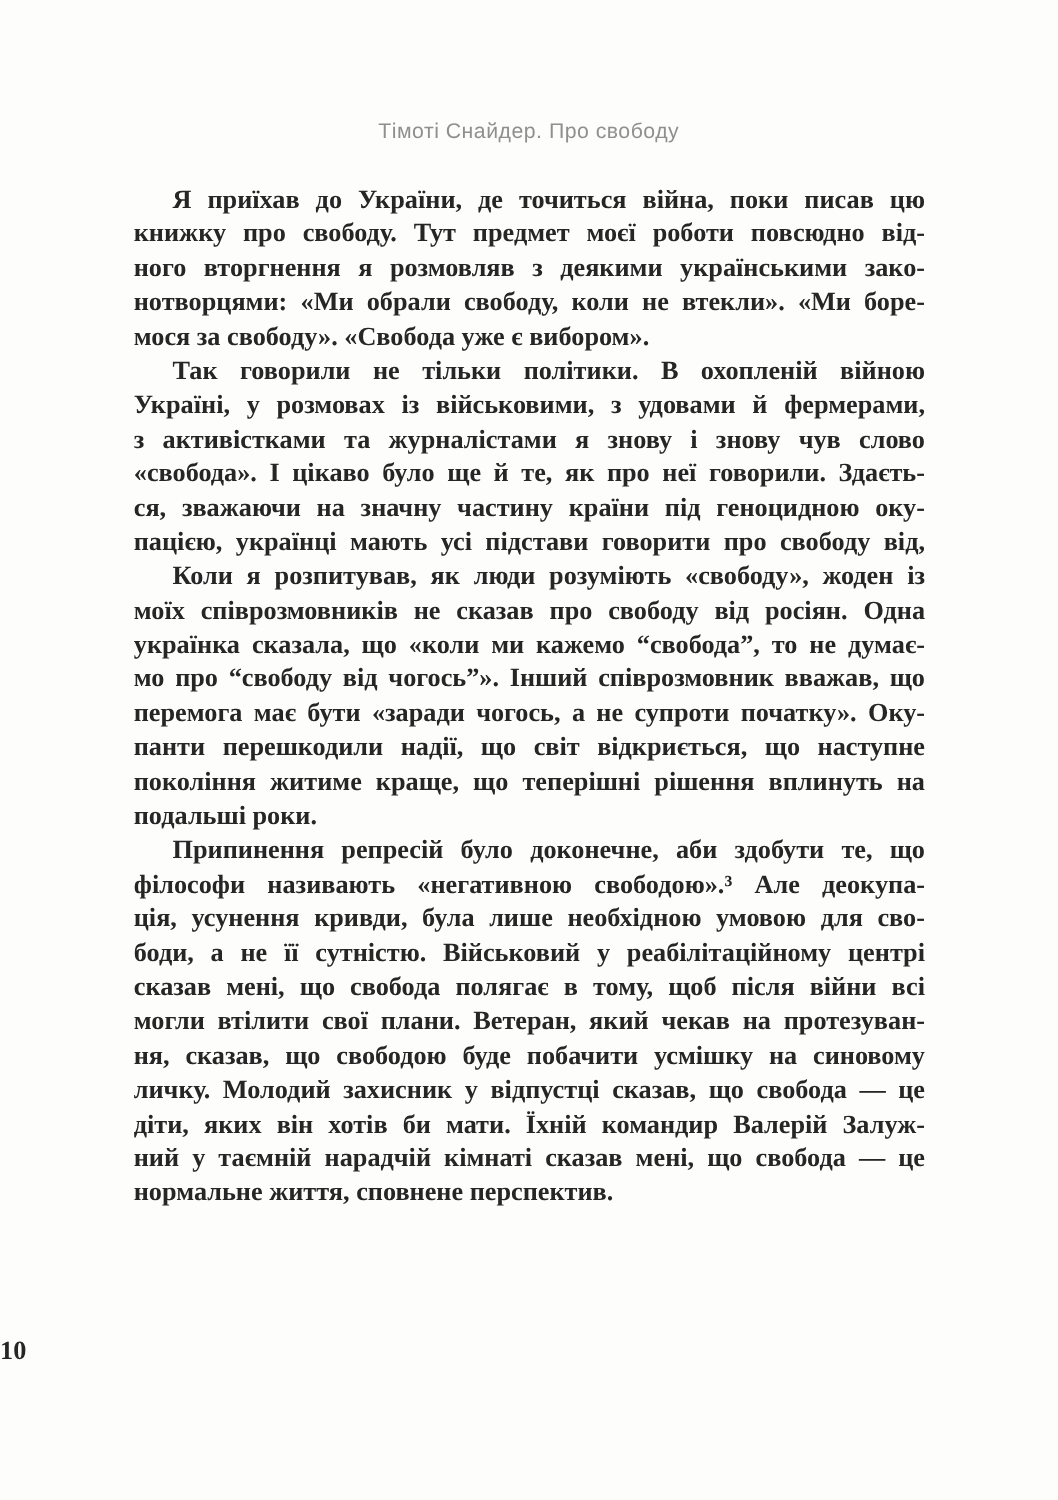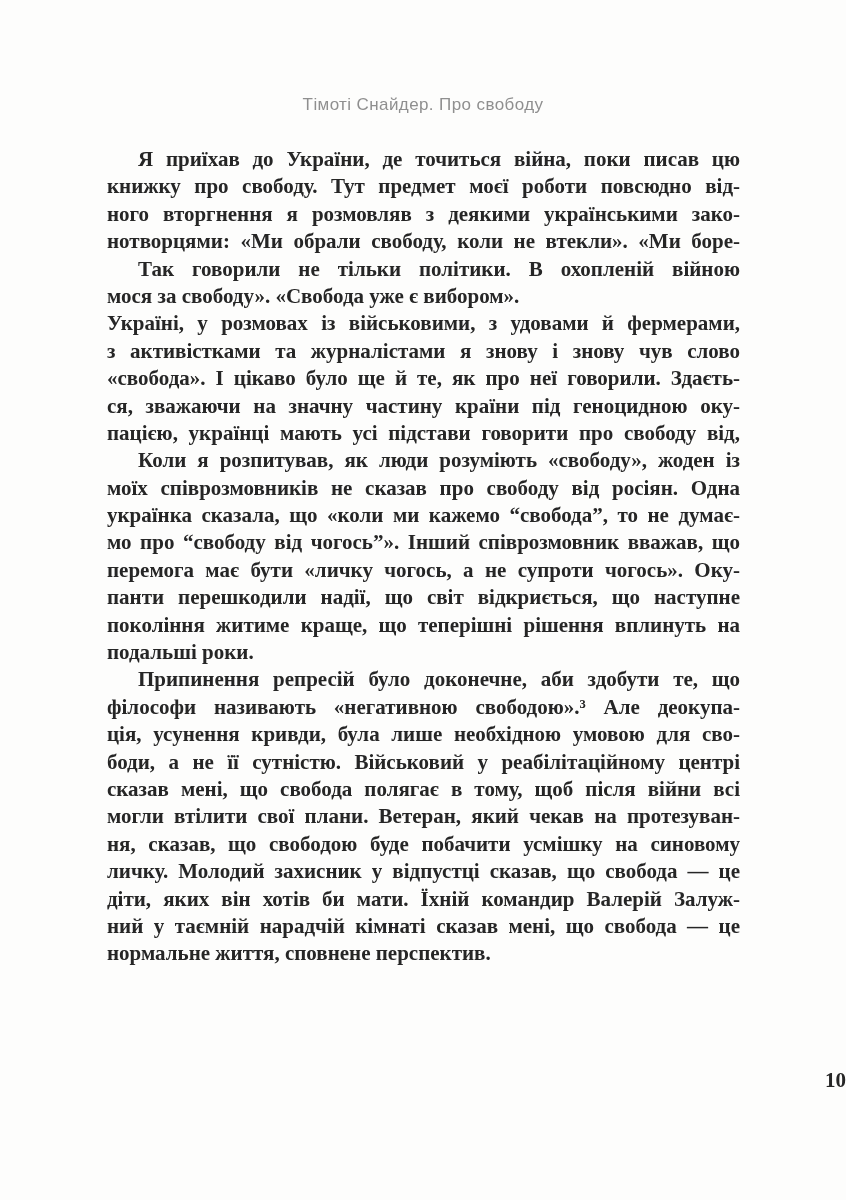--- a/index.html
+++ b/index.html
@@ -43,50 +43,50 @@
     text-align-last: justify;
     white-space: nowrap; 
   }
   .tline.first { text-indent: 31px; }
   .tline.last  { text-align-last: left; }
   .page-number {
     position: absolute;
     top: 1068px;
     left: 0;
     width: 846px;
-    text-align: right;
+    text-align: left;
     font-family: "Liberation Serif", "DejaVu Serif", serif;
     font-size: 21px;
     font-weight: bold;
     color: var(--ink, #262626);
   }
 </style>
 </head>
 <body>
 
 <div class="page">
   <div class="running-head">Тімоті Снайдер. Про свободу</div>
 
   <div class="body-text">
       <div class="tline first">Я приїхав до України, де точиться війна, поки писав цю</div>
       <div class="tline">книжку про свободу. Тут предмет моєї роботи повсюдно від-</div>
       <div class="tline">ного вторгнення я розмовляв з деякими українськими зако-</div>
       <div class="tline">нотворцями: «Ми обрали свободу, коли не втекли». «Ми боре-</div>
+      <div class="tline last">мося за свободу». «Свобода уже є вибором».</div>
       <div class="tline first">Так говорили не тільки політики. В охопленій війною</div>
-      <div class="tline last">мося за свободу». «Свобода уже є вибором».</div>
       <div class="tline">Україні, у розмовах із військовими, з удовами й фермерами,</div>
       <div class="tline">з активістками та журналістами я знову і знову чув слово</div>
       <div class="tline">«свобода». І цікаво було ще й те, як про неї говорили. Здаєть-</div>
       <div class="tline">ся, зважаючи на значну частину країни під геноцидною оку-</div>
       <div class="tline">пацією, українці мають усі підстави говорити про свободу від,</div>
       <div class="tline first">Коли я розпитував, як люди розуміють «свободу», жоден із</div>
       <div class="tline">моїх співрозмовників не сказав про свободу від росіян. Одна</div>
       <div class="tline">українка сказала, що «коли ми кажемо “свобода”, то не думає-</div>
       <div class="tline">мо про “свободу від чогось”». Інший співрозмовник вважав, що</div>
-      <div class="tline">перемога має бути «личку чогось, а не супроти чогось». Оку-</div>
+      <div class="tline">перемога має бути «заради чогось, а не супроти початку». Оку-</div>
       <div class="tline">панти перешкодили надії, що світ відкриється, що наступне</div>
       <div class="tline">покоління житиме краще, що теперішні рішення вплинуть на</div>
       <div class="tline last">подальші роки.</div>
       <div class="tline first">Припинення репресій було доконечне, аби здобути те, що</div>
       <div class="tline">філософи називають «негативною свободою».³ Але деокупа-</div>
       <div class="tline">ція, усунення кривди, була лише необхідною умовою для сво-</div>
       <div class="tline">боди, а не її сутністю. Військовий у реабілітаційному центрі</div>
       <div class="tline">сказав мені, що свобода полягає в тому, щоб після війни всі</div>
       <div class="tline">могли втілити свої плани. Ветеран, який чекав на протезуван-</div>
       <div class="tline">ня, сказав, що свободою буде побачити усмішку на синовому</div>

